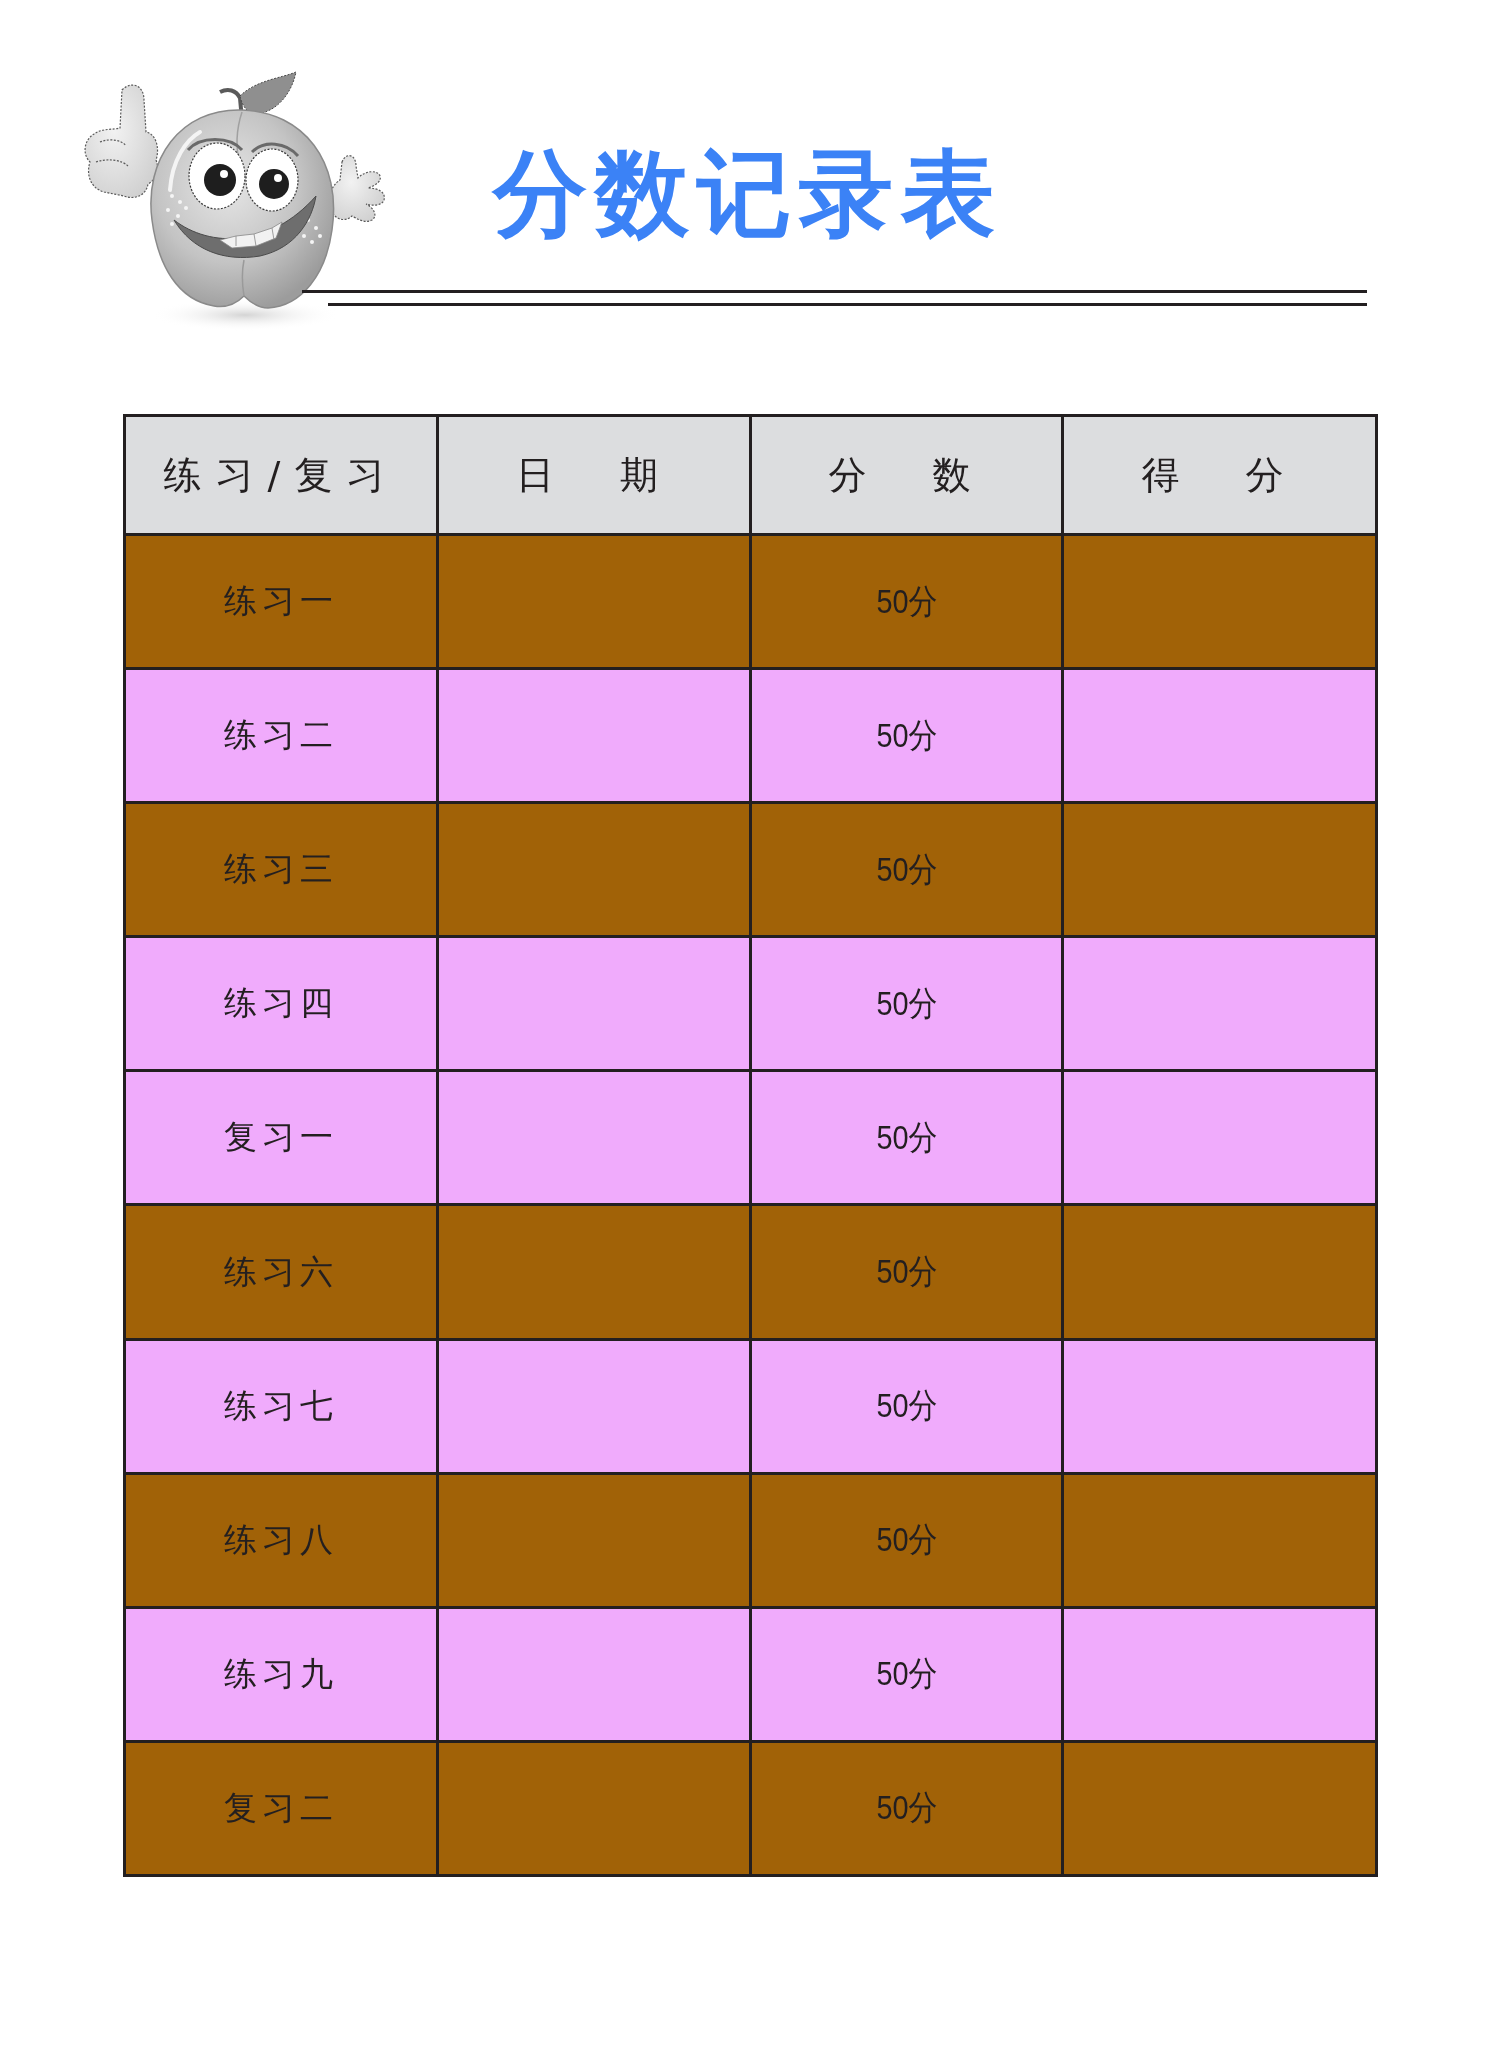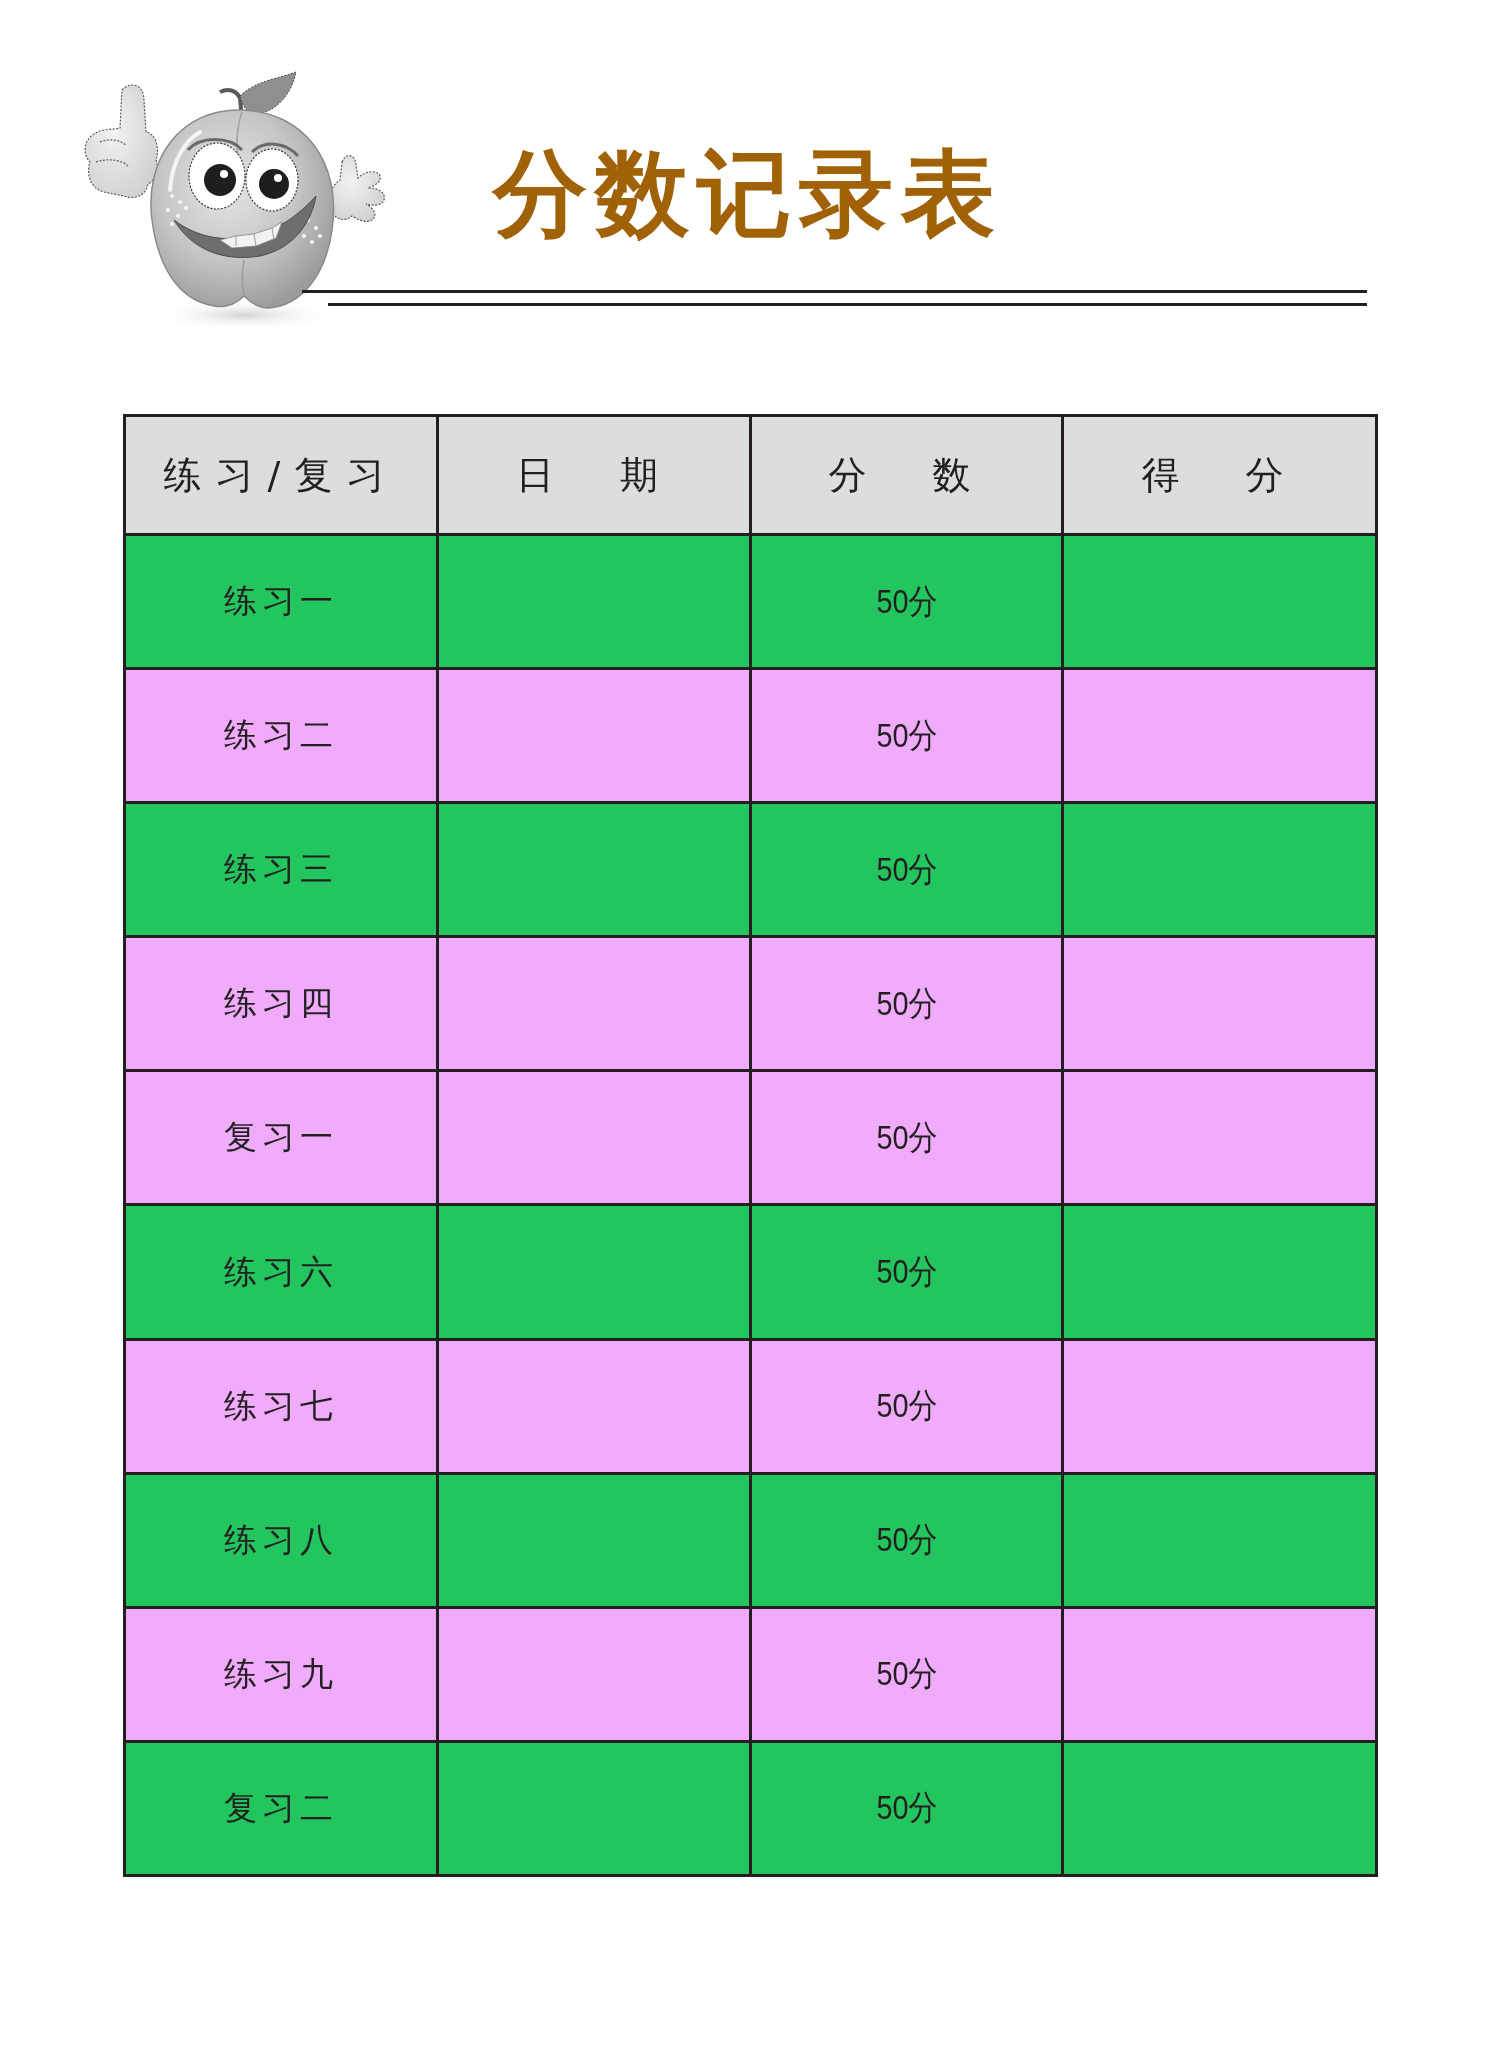--- a/index.html
+++ b/index.html
@@ -1,33 +1,33 @@
 <!DOCTYPE html>
 <html><head>
 <meta charset="utf-8">
 <style>
   html, body { margin:0; padding:0; background:#ffffff; }
   body { width:1499px; height:2051px; position:relative; overflow:hidden;
          font-family:"DejaVu Sans", "Liberation Sans", sans-serif; color:#231f20; }
   .mascot { position:absolute; left:60px; top:70px; width:360px; height:270px; }
   .title { position:absolute; left:493px; top:134px; font-size:94px; font-weight:bold;
-           letter-spacing:8px; line-height:120px; white-space:nowrap; color:#a16207;
+           letter-spacing:8px; line-height:120px; white-space:nowrap; color:#3b82f6;
            font-family:"DejaVu Sans", sans-serif; }
   .rule { position:absolute; height:3px; background:#231f20; }
   .rule.top { left:302px; width:1065px; top:290px; }
   .rule.bottom { left:328px; width:1039px; top:303px; }
   table.scores { position:absolute; left:123px; top:414px; width:1252px; height:1463px;
                  border-collapse:collapse; table-layout:fixed; }
   table.scores td, table.scores th { border:3px solid #231f20; padding:0; text-align:center;
                  vertical-align:middle; color:#231f20;margin-left:40px; }
   table.scores th { background:#dcdddf; font-weight:normal; font-size:38px; letter-spacing:14px;
                  height:116px; }
   table.scores td { font-size:33px; letter-spacing:5px; height:116px; }
   tr.shaded td { background:#f0abfc;text-align:center; }
-  tr.plain td { background:#22c55e; }
+  tr.plain td { background:#a16207; }
   .score-val { display:inline-block; letter-spacing:0; font-family:"Liberation Sans", sans-serif; font-size:34px; transform:scaleX(0.85); }
 </style>
 </head>
 <body>
 
 <div class="mascot">
   <svg width="360" height="270" viewBox="0 0 360 270">
     <defs>
       <radialGradient id="bodyGrad" cx="0.42" cy="0.38" r="0.65">
         <stop offset="0" stop-color="#e6e6e6"></stop>

